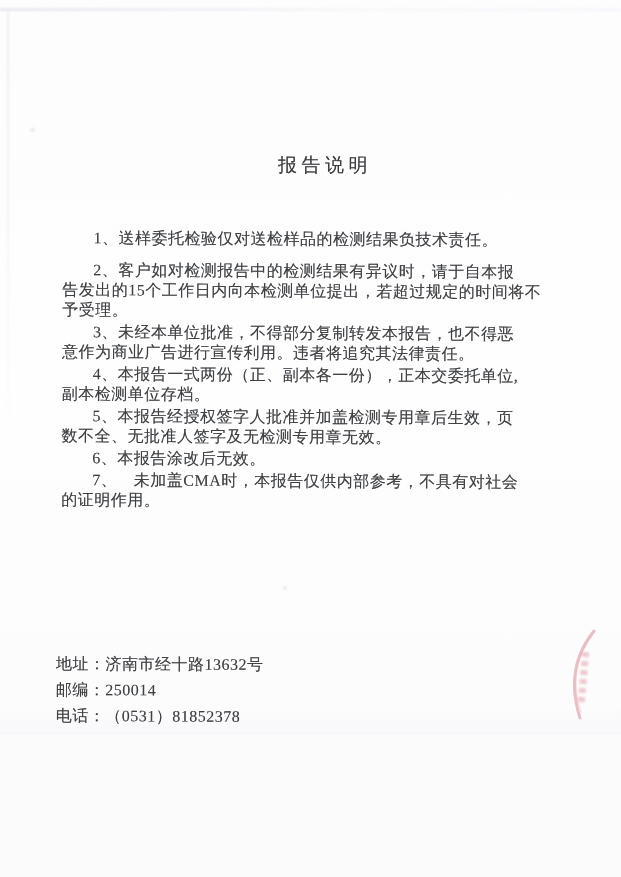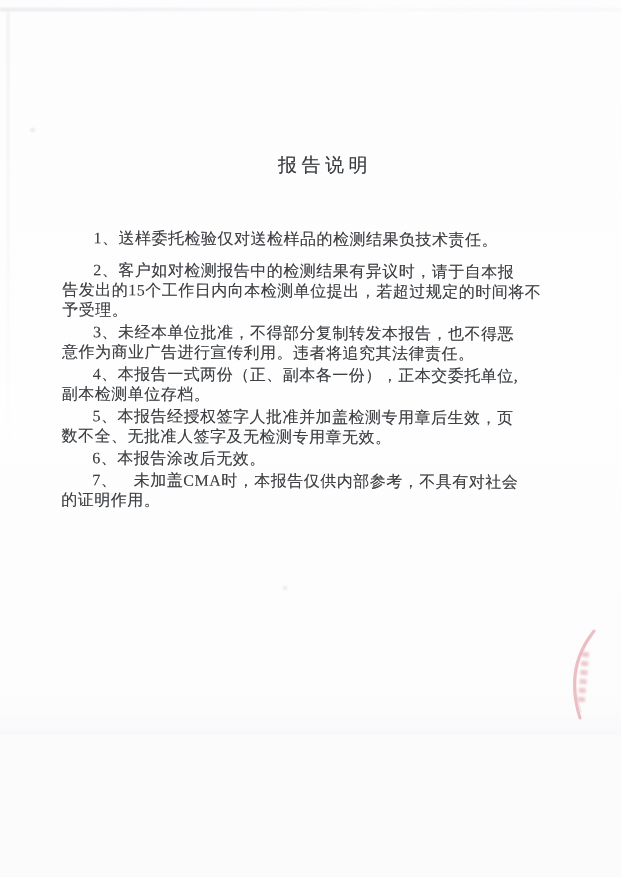--- a/index.html
+++ b/index.html
@@ -141,20 +141,25 @@
 意作为商业广告进行宣传利用。违者将追究其法律责任。</p>
     <p class="note">4、本报告一式两份（正、副本各一份），正本交委托单位,
 副本检测单位存档。</p>
     <p class="note">5、本报告经授权签字人批准并加盖检测专用章后生效，页
 数不全、无批准人签字及无检测专用章无效。</p>
     <p class="note">6、本报告涂改后无效。</p>
     <p class="note">7、　未加盖CMA时，本报告仅供内部参考，不具有对社会
 的证明作用。</p>
   </div>
 
+  <div class="contact">
+    <p class="contact-line">地址：济南市经十路13632号</p>
+    <p class="contact-line">邮编：250014</p>
+    <p class="contact-line">电话：（0531）81852378</p>
+  </div>
 
   <div class="seal">
     <svg width="62" height="98" viewBox="0 0 62 98">
       <path d="M 38 5 Q 8 42 24 92" fill="none" stroke="#db848e" stroke-width="3" stroke-linecap="round" opacity="0.6"></path>
       <path d="M 36 10 Q 11 43 25 86" fill="none" stroke="#e8a7ae" stroke-width="1.5" stroke-linecap="round" opacity="0.35"></path>
     </svg>
     <div class="seal-marks"></div>
   </div>
 
 </div>

